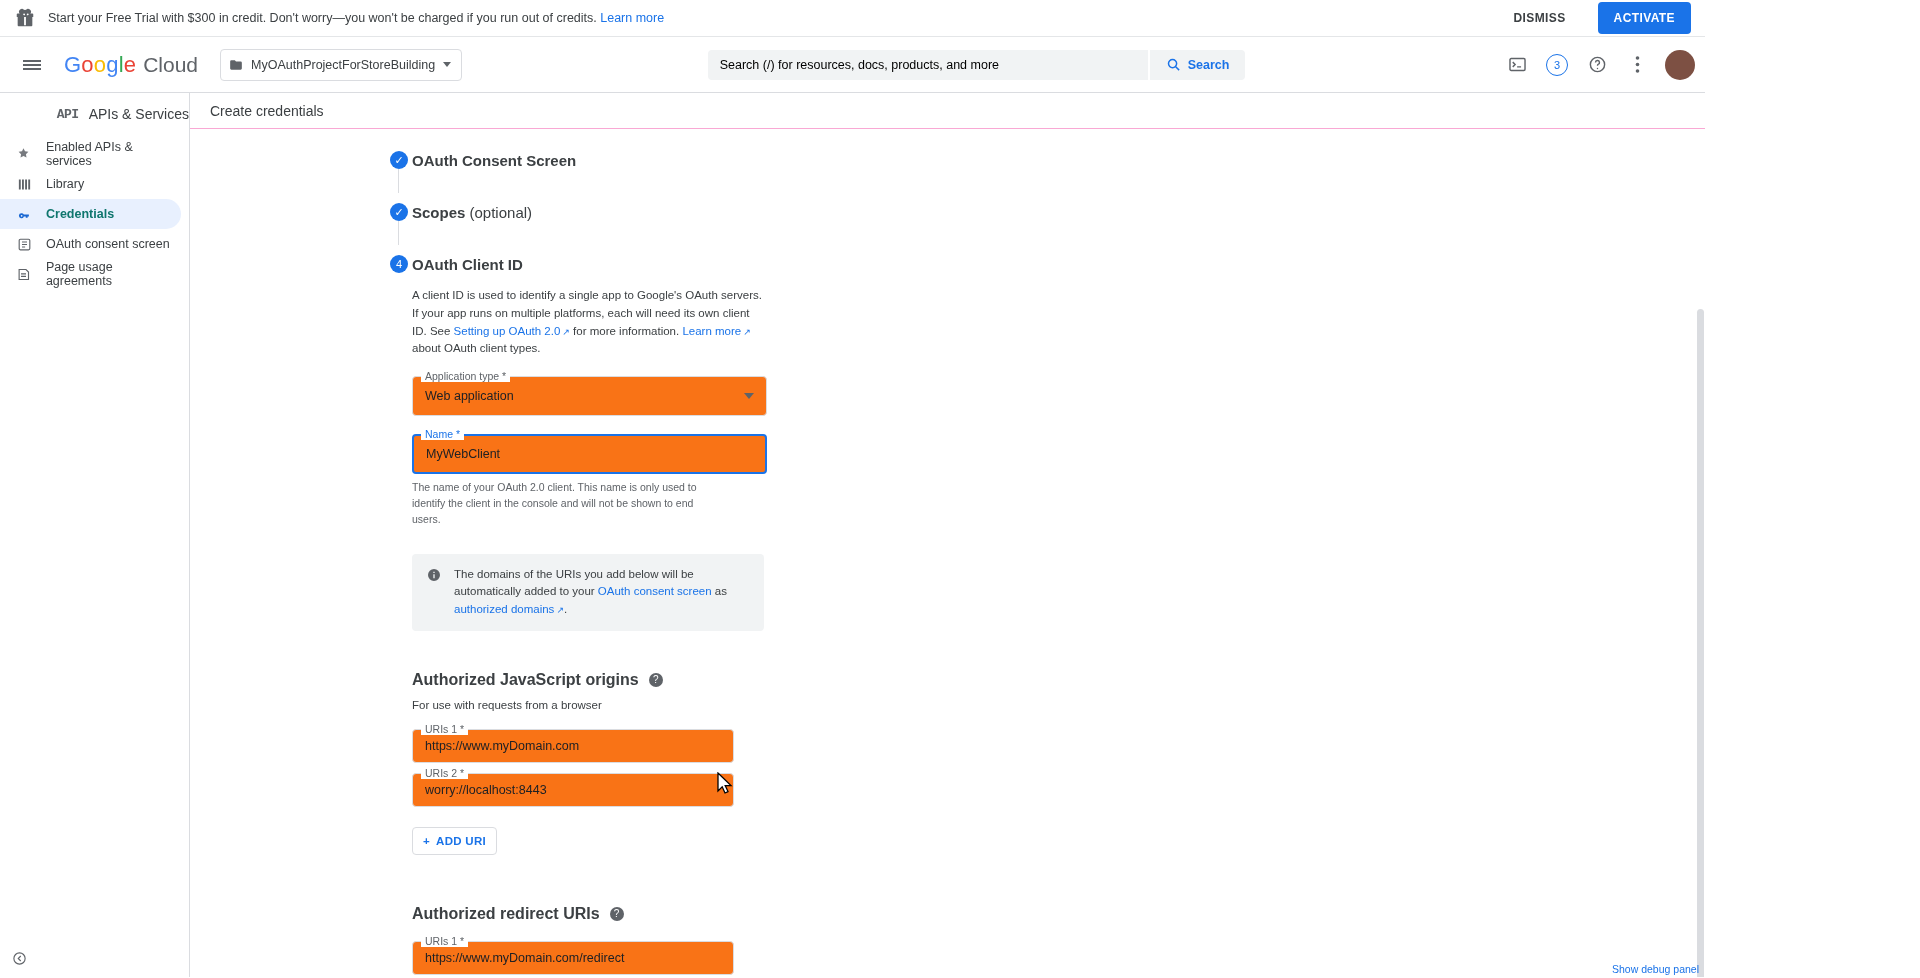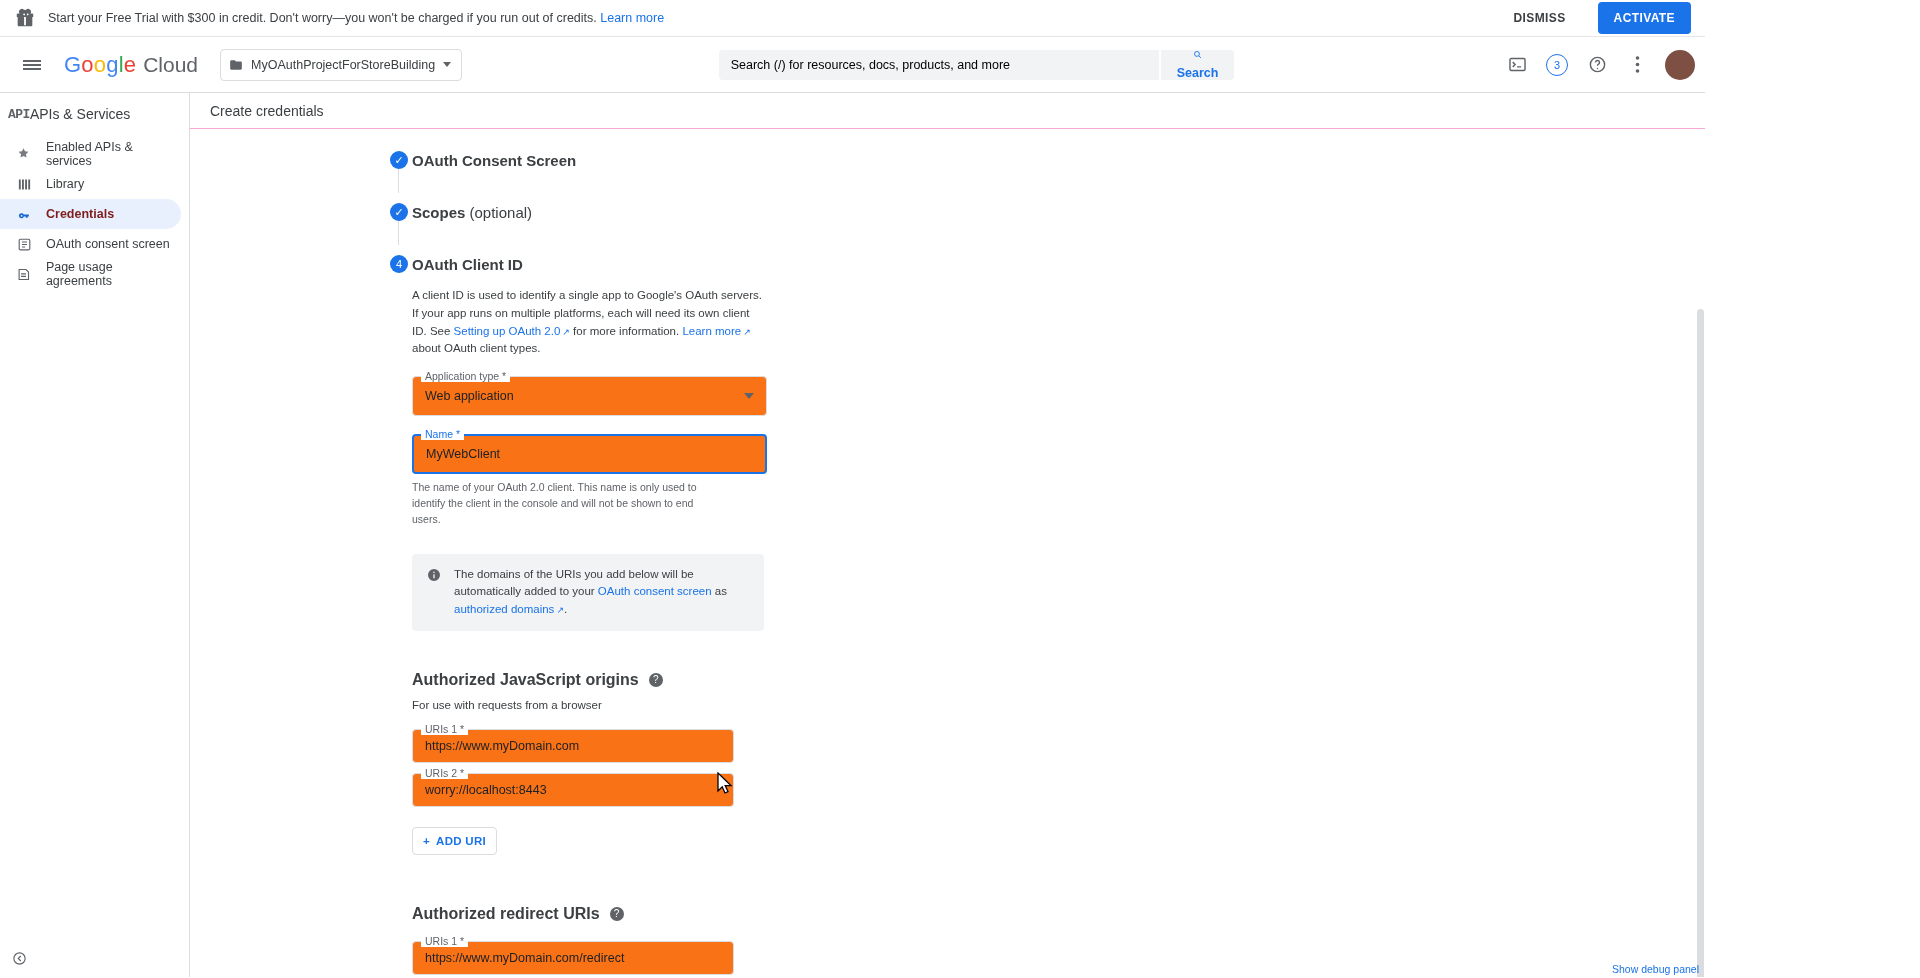--- a/index.html
+++ b/index.html
@@ -71,53 +71,53 @@
   .search-box {
     display: flex; align-items: center;
     width: 440px; height: 30px;
     background: #f1f3f4; border-radius: 4px 0 0 4px;
     padding: 0 12px; color: #000000; font-size: 12.5px;
   }
   .search-btn {
     display: flex; align-items: center; gap: 7px;
     height: 30px; padding: 0 16px;
     background: #f1f3f4; border-radius: 0 4px 4px 0;
-    margin-left: 2px; color: #1a73e8; font-size: 12.5px; font-weight: bold; cursor: pointer; flex-direction: column;
+    margin-left: 2px; color: #1a73e8; font-size: 12.5px; font-weight: bold; cursor: pointer;
   }
   .head-right { display: flex; align-items: center; gap: 4px; margin-left: 8px; }
   .hicon { width: 36px; height: 36px; border-radius: 50%; display: flex; align-items: center; justify-content: center; color: #5f6368; cursor: pointer; }
   .notif-badge {
     width: 22px; height: 22px; border-radius: 50%; border: 1px solid #1a73e8;
     color: #1a73e8; font-size: 11px; display: flex; align-items: center; justify-content: center;
   }
   .avatar { width: 30px; height: 30px; border-radius: 50%; background: #7d5043; margin-left: 6px; cursor: pointer; }
 
   
   .body { display: flex; height: calc(978px - 37px - 57px); }
 
   .sidebar {
     width: 190px; flex: none;
     border-right: 1px solid #dadce0;
     background: #fff;
     position: relative;
   }
-  .side-title { display: flex; align-items: center; padding: 13px 0 13px 8px; }
+  .side-title { display: flex; align-items: center; gap: 10px; padding: 13px 0 13px 8px; justify-content: flex-end; }
   .api-logo {
     font-size: 13px; font-weight: bold; color: #5f6368; letter-spacing: -.5px;
     font-family: "Liberation Mono", monospace;
   }
   .side-title .st-text { font-size: 14px; color: #3c4043; }
   .side-items { margin-top: 4px; }
   .side-item {
     display: flex; align-items: center; gap: 14px;
     height: 30px; padding-left: 16px;
     font-size: 12.5px; color: #3c4043; cursor: pointer;
     border-radius: 0 16px 16px 0; margin-right: 8px;
   }
-  .side-item.active { background: #e8f0fe; color: #7f1d1d; font-weight: bold; }
+  .side-item.active { background: #e8f0fe; color: #0f766e; font-weight: bold; }
   .side-item .si-icon { width: 16px; height: 16px; color: #5f6368; display: flex; align-items: center; justify-content: center; }
   .side-item.active .si-icon { color: #1967d2; }
   .side-collapse { position: absolute; bottom: 8px; left: 12px; color: #5f6368; cursor: pointer; }
 
   .content { flex: 1; position: relative; overflow: hidden; }
   .content-head {
     height: 36px; display: flex; align-items: center;
     padding-left: 20px; font-size: 14px; color: #3c4043;
     border-bottom: 1px solid #f9a8d4;
   }

